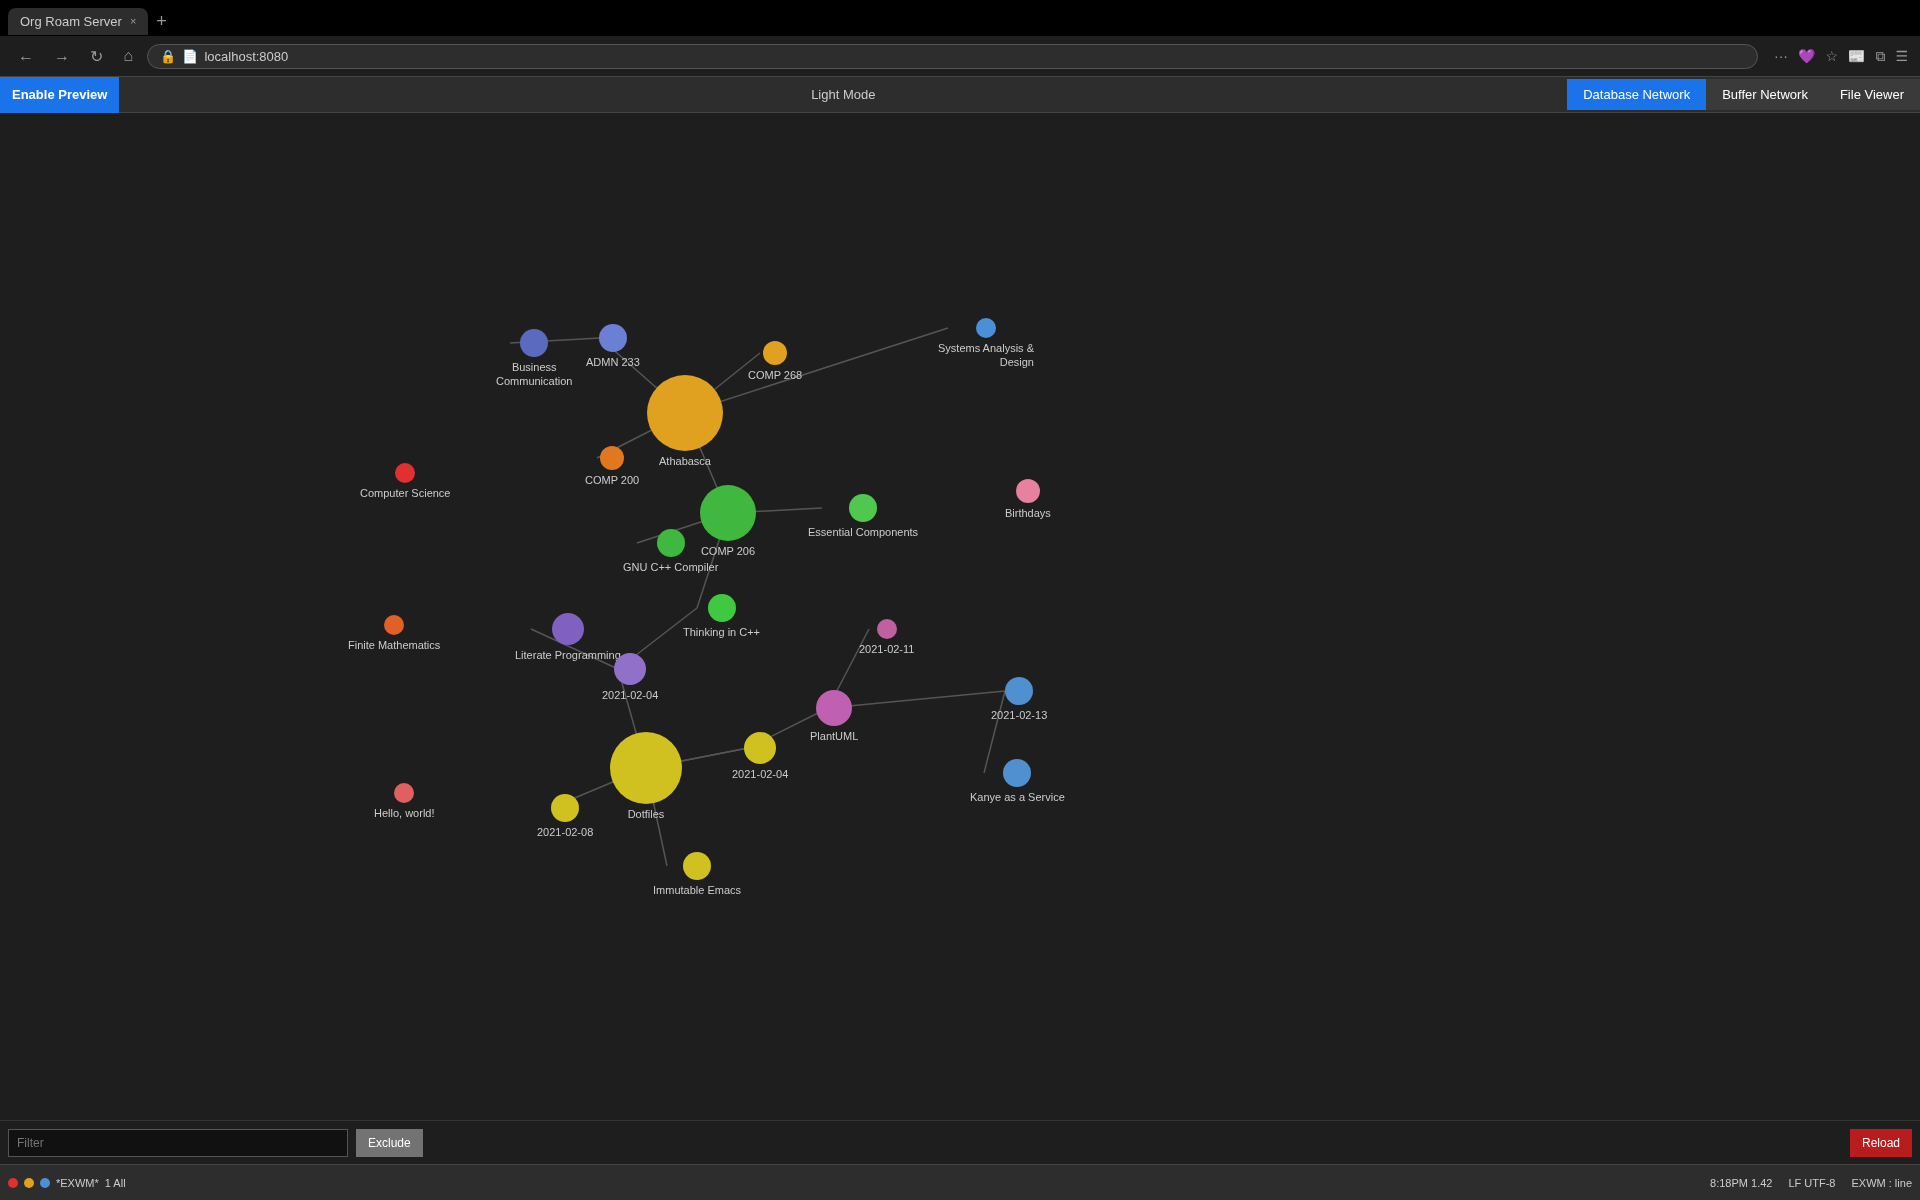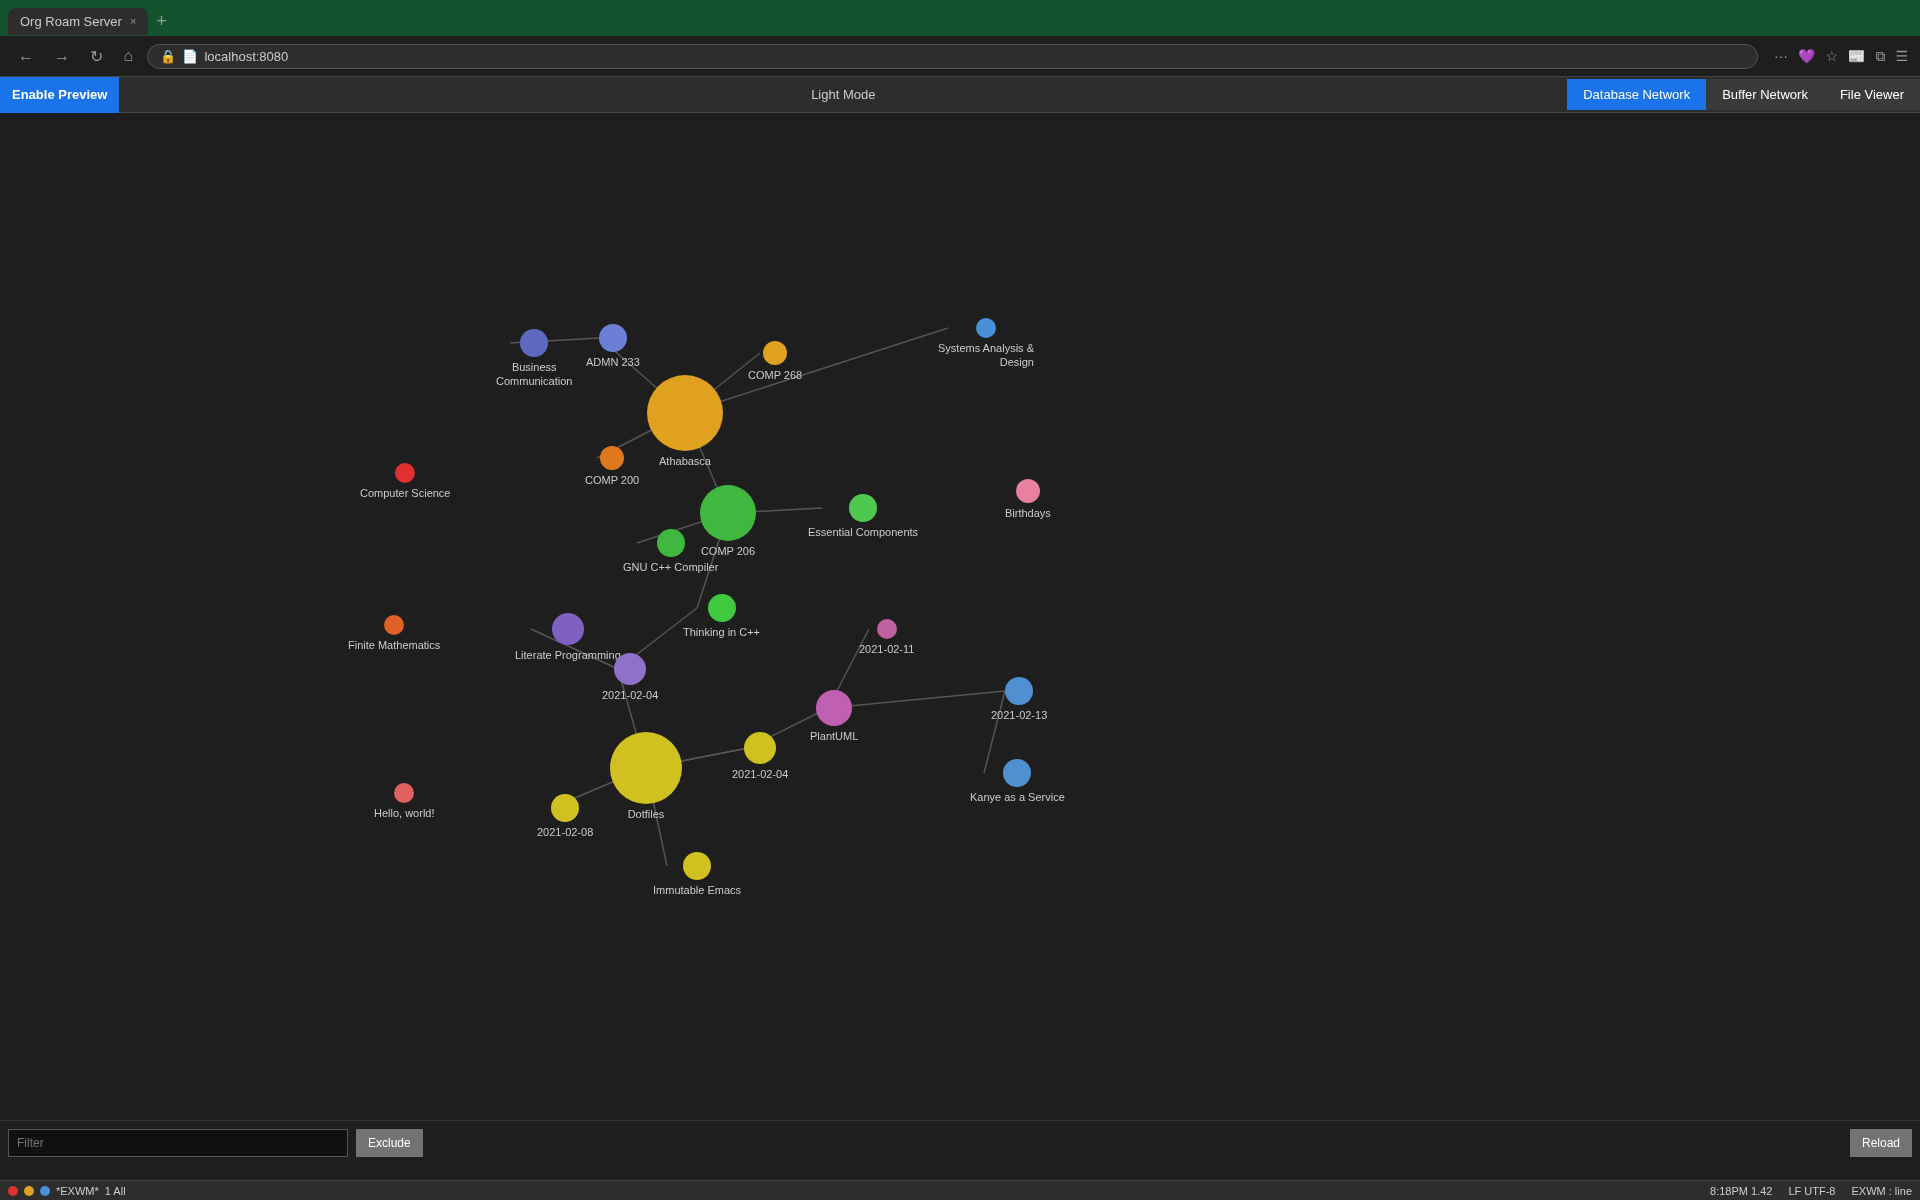--- a/index.html
+++ b/index.html
@@ -1,20 +1,20 @@
 <!DOCTYPE html>
 <html><head>
   <meta charset="utf-8">
   <style>
     * { margin: 0; padding: 0; box-sizing: border-box; }
     body { background: #1e1e1e; color: #ccc; font-family: Arial, sans-serif; font-size: 12px; width: 1920px; height: 1200px; overflow: hidden; position: relative; }
 
     
     .browser-chrome { background: #2d2d2d; border-bottom: 1px solid #444; }
-    .tab-bar { background: #14532d; display: flex; align-items: center; padding: 6px 8px 0; height: 36px; }
+    .tab-bar { background: #000000; display: flex; align-items: center; padding: 6px 8px 0; height: 36px; }
     .tab { background: #2d2d2d; color: #ccc; padding: 6px 12px; border-radius: 8px 8px 0 0; font-size: 13px; display: flex; align-items: center; gap: 8px; }
     .tab-close { cursor: pointer; font-size: 11px; color: #999; }
     .tab-new { background: none; border: none; color: #999; font-size: 18px; cursor: pointer; padding: 0 8px; }
     .address-bar { background: #1e1e1e; display: flex; align-items: center; padding: 6px 12px; height: 40px; gap: 8px; }
     .nav-btn { background: none; border: none; color: #999; font-size: 16px; cursor: pointer; padding: 2px 6px; }
     .url-box { flex: 1; background: #2d2d2d; border: 1px solid #555; border-radius: 20px; padding: 4px 12px; color: #ccc; font-size: 13px; display: flex; align-items: center; gap: 6px; }
     .url-text { color: #ccc; font-size: 13px; }
     .browser-actions { display: flex; align-items: center; gap: 10px; margin-left: 8px; }
     .browser-action-btn { background: none; border: none; color: #999; font-size: 14px; cursor: pointer; }
 
@@ -33,21 +33,21 @@
     
     .node { position: absolute; display: flex; flex-direction: column; align-items: center; cursor: pointer; }
 
     
     .edges-svg { position: absolute; top: 0; left: 0; width: 100%; height: 100%; pointer-events: none; }
 
     
     .bottom-bar { position: absolute; bottom: 36px; left: 0; right: 0; display: flex; align-items: center; padding: 6px 8px; gap: 8px; background: #1e1e1e; border-top: 1px solid #333; height: 44px; }
     .filter-input { flex: 1; background: #111; border: 1px solid #555; color: #f97316; padding: 4px 8px; font-size: 12px; height: 28px; max-width: 340px; }
     .exclude-btn { background: #737373; color: white; border: none; padding: 4px 12px; cursor: pointer; font-size: 12px; height: 28px; }
-    .reload-btn { position: absolute; right: 8px; background: #737373; color: white; border: none; padding: 4px 12px; cursor: pointer; font-size: 12px; height: 28px; }
+    .reload-btn { position: absolute; right: 8px; background: #b91c1c; color: white; border: none; padding: 4px 12px; cursor: pointer; font-size: 12px; height: 28px; }
 
     
     .status-bar { position: absolute; bottom: 0; left: 0; right: 0; background: #2d2d2d; height: 36px; display: flex; align-items: center; padding: 0 8px; gap: 8px; border-top: 1px solid #444; }
     .status-indicator { width: 10px; height: 10px; border-radius: 50%; }
     .status-text { color: #ccc; font-size: 11px; }
     .status-right { margin-left: auto; display: flex; gap: 16px; color: #ccc; font-size: 11px; }
   </style>
 </head>
 <body>
 
@@ -214,21 +214,21 @@
       </div>
     </div>
 </div>
 
 <div class="bottom-bar" style="position:fixed; bottom:36px; left:0; right:0; background:#1e1e1e; border-top:1px solid #333; padding:6px 8px; display:flex; align-items:center; gap:8px; height:44px;">
   <input class="filter-input" type="text" placeholder="Filter" style="">
   <button class="exclude-btn">Exclude</button>
   <button class="reload-btn">Reload</button>
 </div>
 
-<div class="status-bar" style="position:fixed; bottom:0; left:0; right:0; background:#2d2d2d; height:20px; display:flex; align-items:center; padding:0 8px; gap:6px; border-top:1px solid #444;">
+<div class="status-bar" style="position:fixed; bottom:0; left:0; right:0; background:#2d2d2d; height:36px; display:flex; align-items:center; padding:0 8px; gap:6px; border-top:1px solid #444;">
   <div class="status-indicator" style="background:#e03030; width:10px; height:10px; border-radius:50%;"></div>
   <div class="status-indicator" style="background:#e0a020; width:10px; height:10px; border-radius:50%;"></div>
   <div class="status-indicator" style="background:#4a90d9; width:10px; height:10px; border-radius:50%;"></div>
   <span class="status-text">*EXWM*</span>
   <span class="status-text">1 All</span>
   <div class="status-right" style="margin-left:auto; display:flex; gap:16px;">
     <span>8:18PM 1.42</span>
     <span>LF UTF-8</span>
     <span>EXWM : line</span>
   </div>

